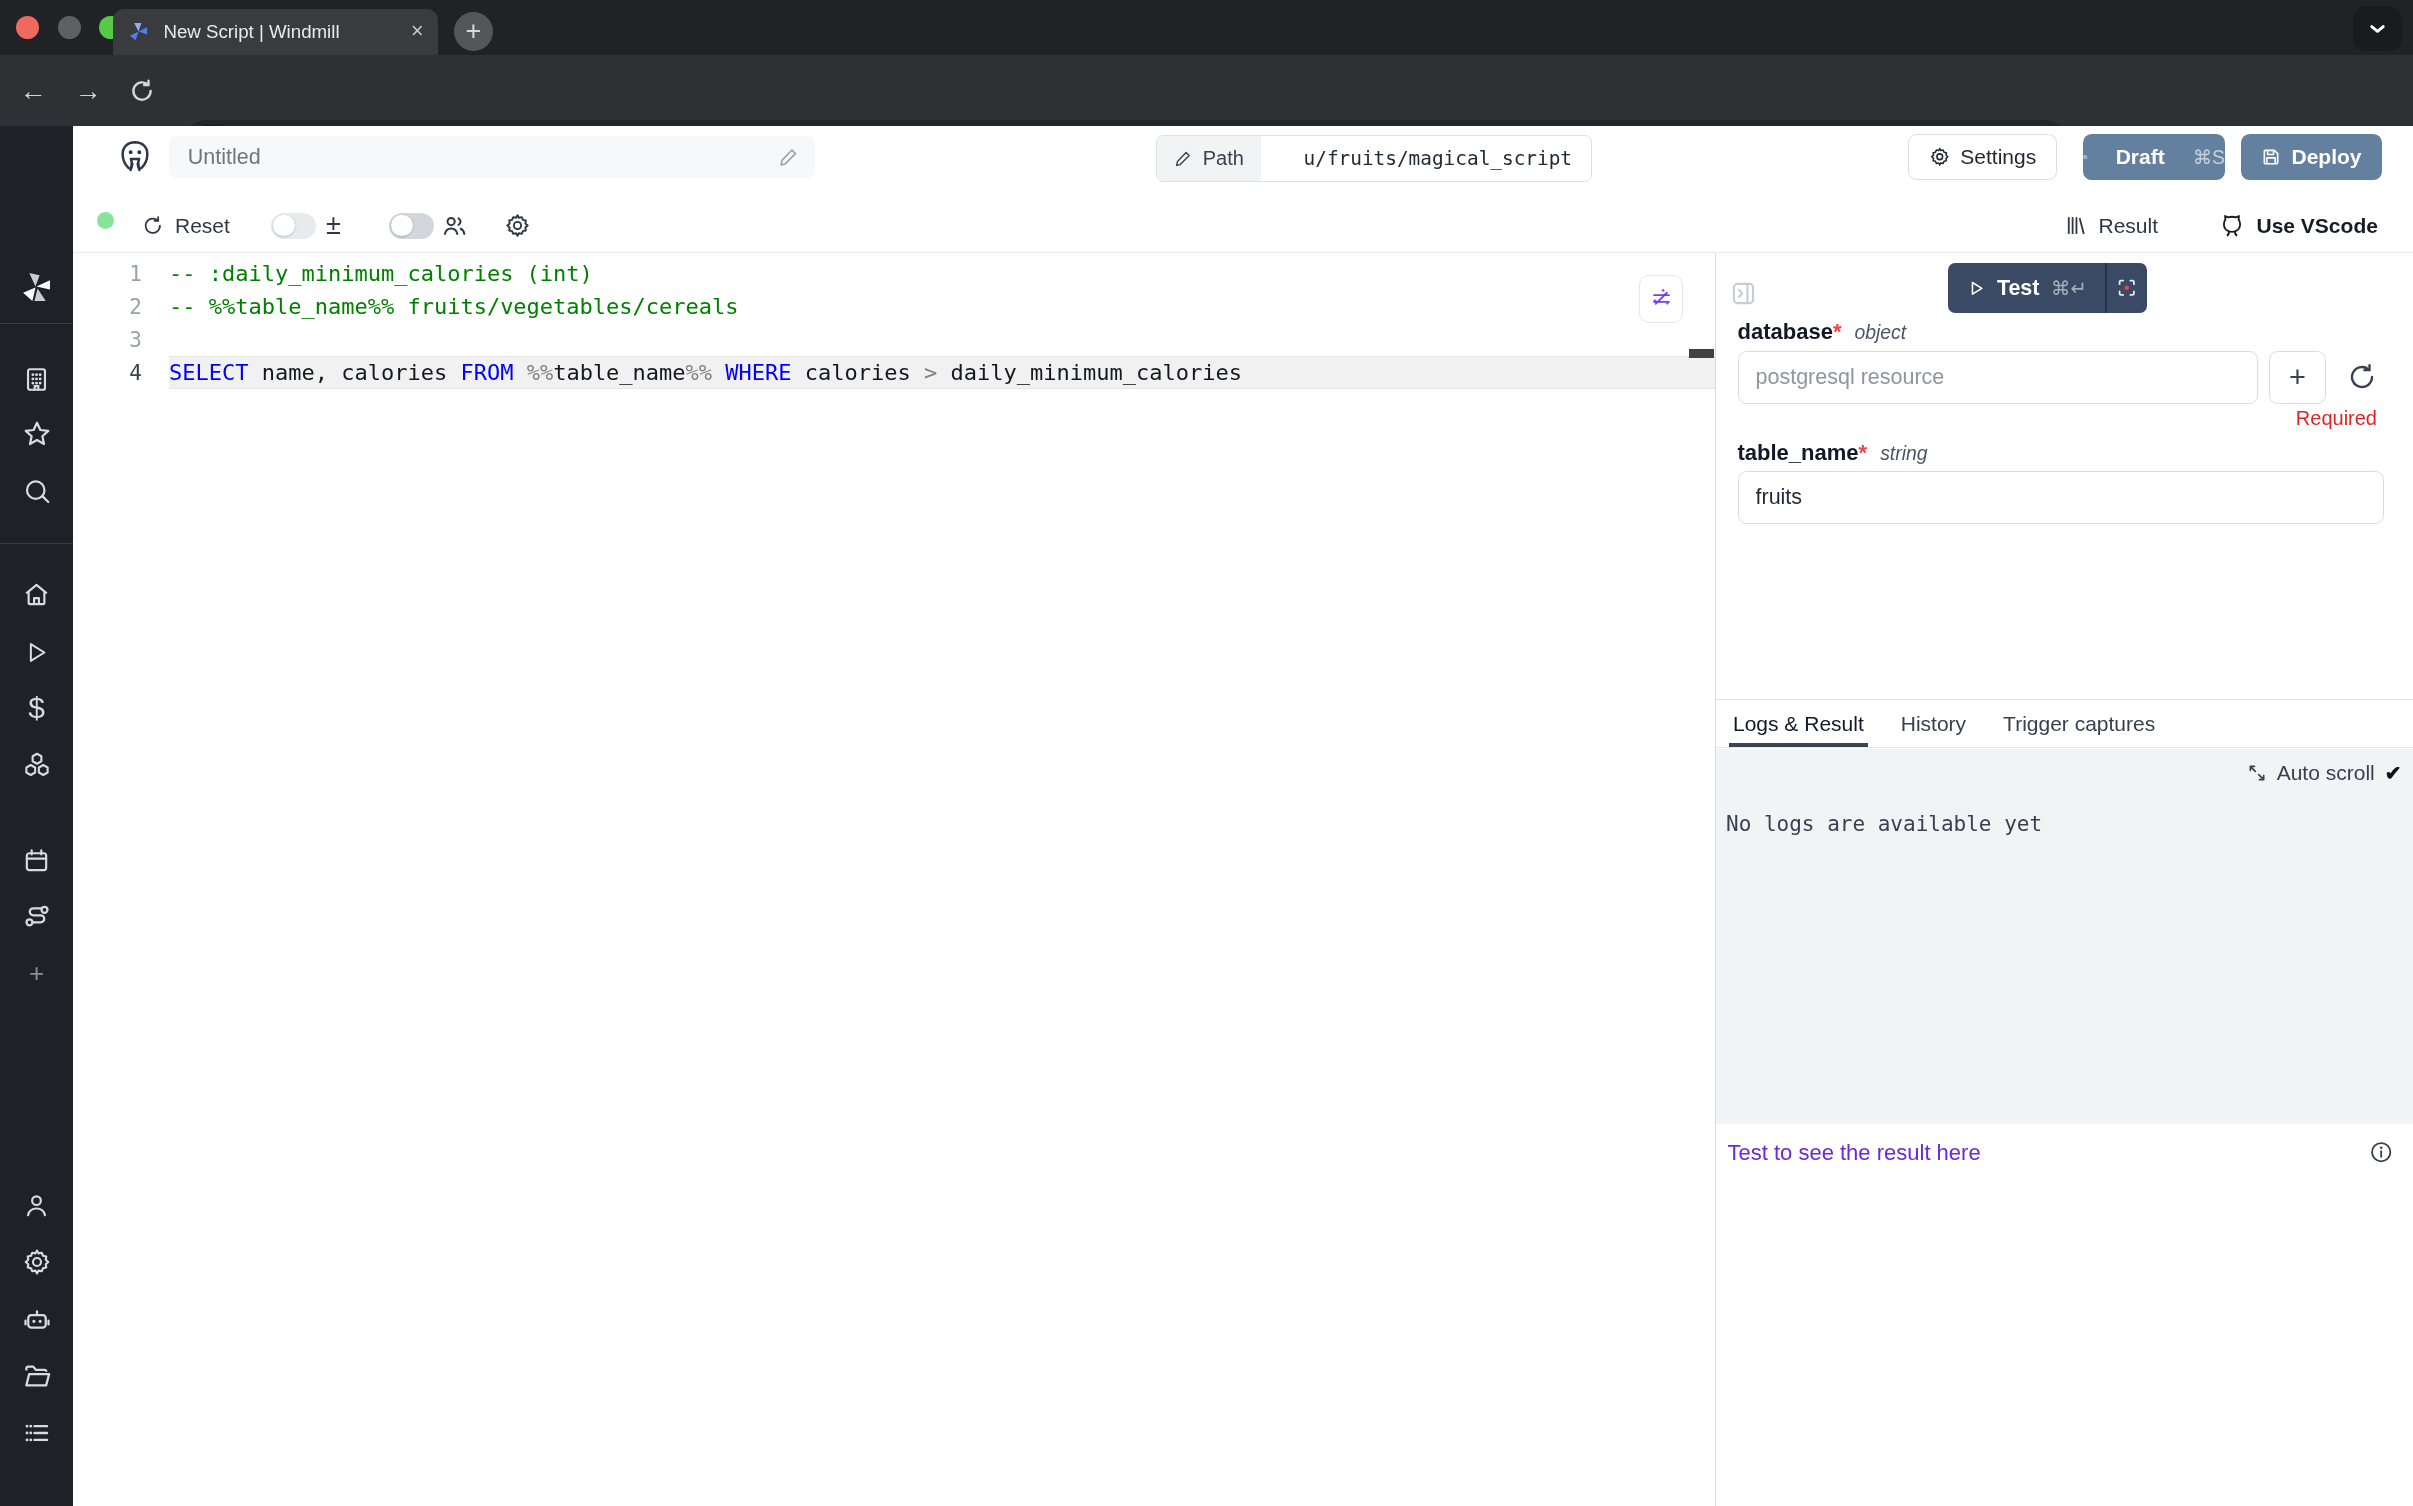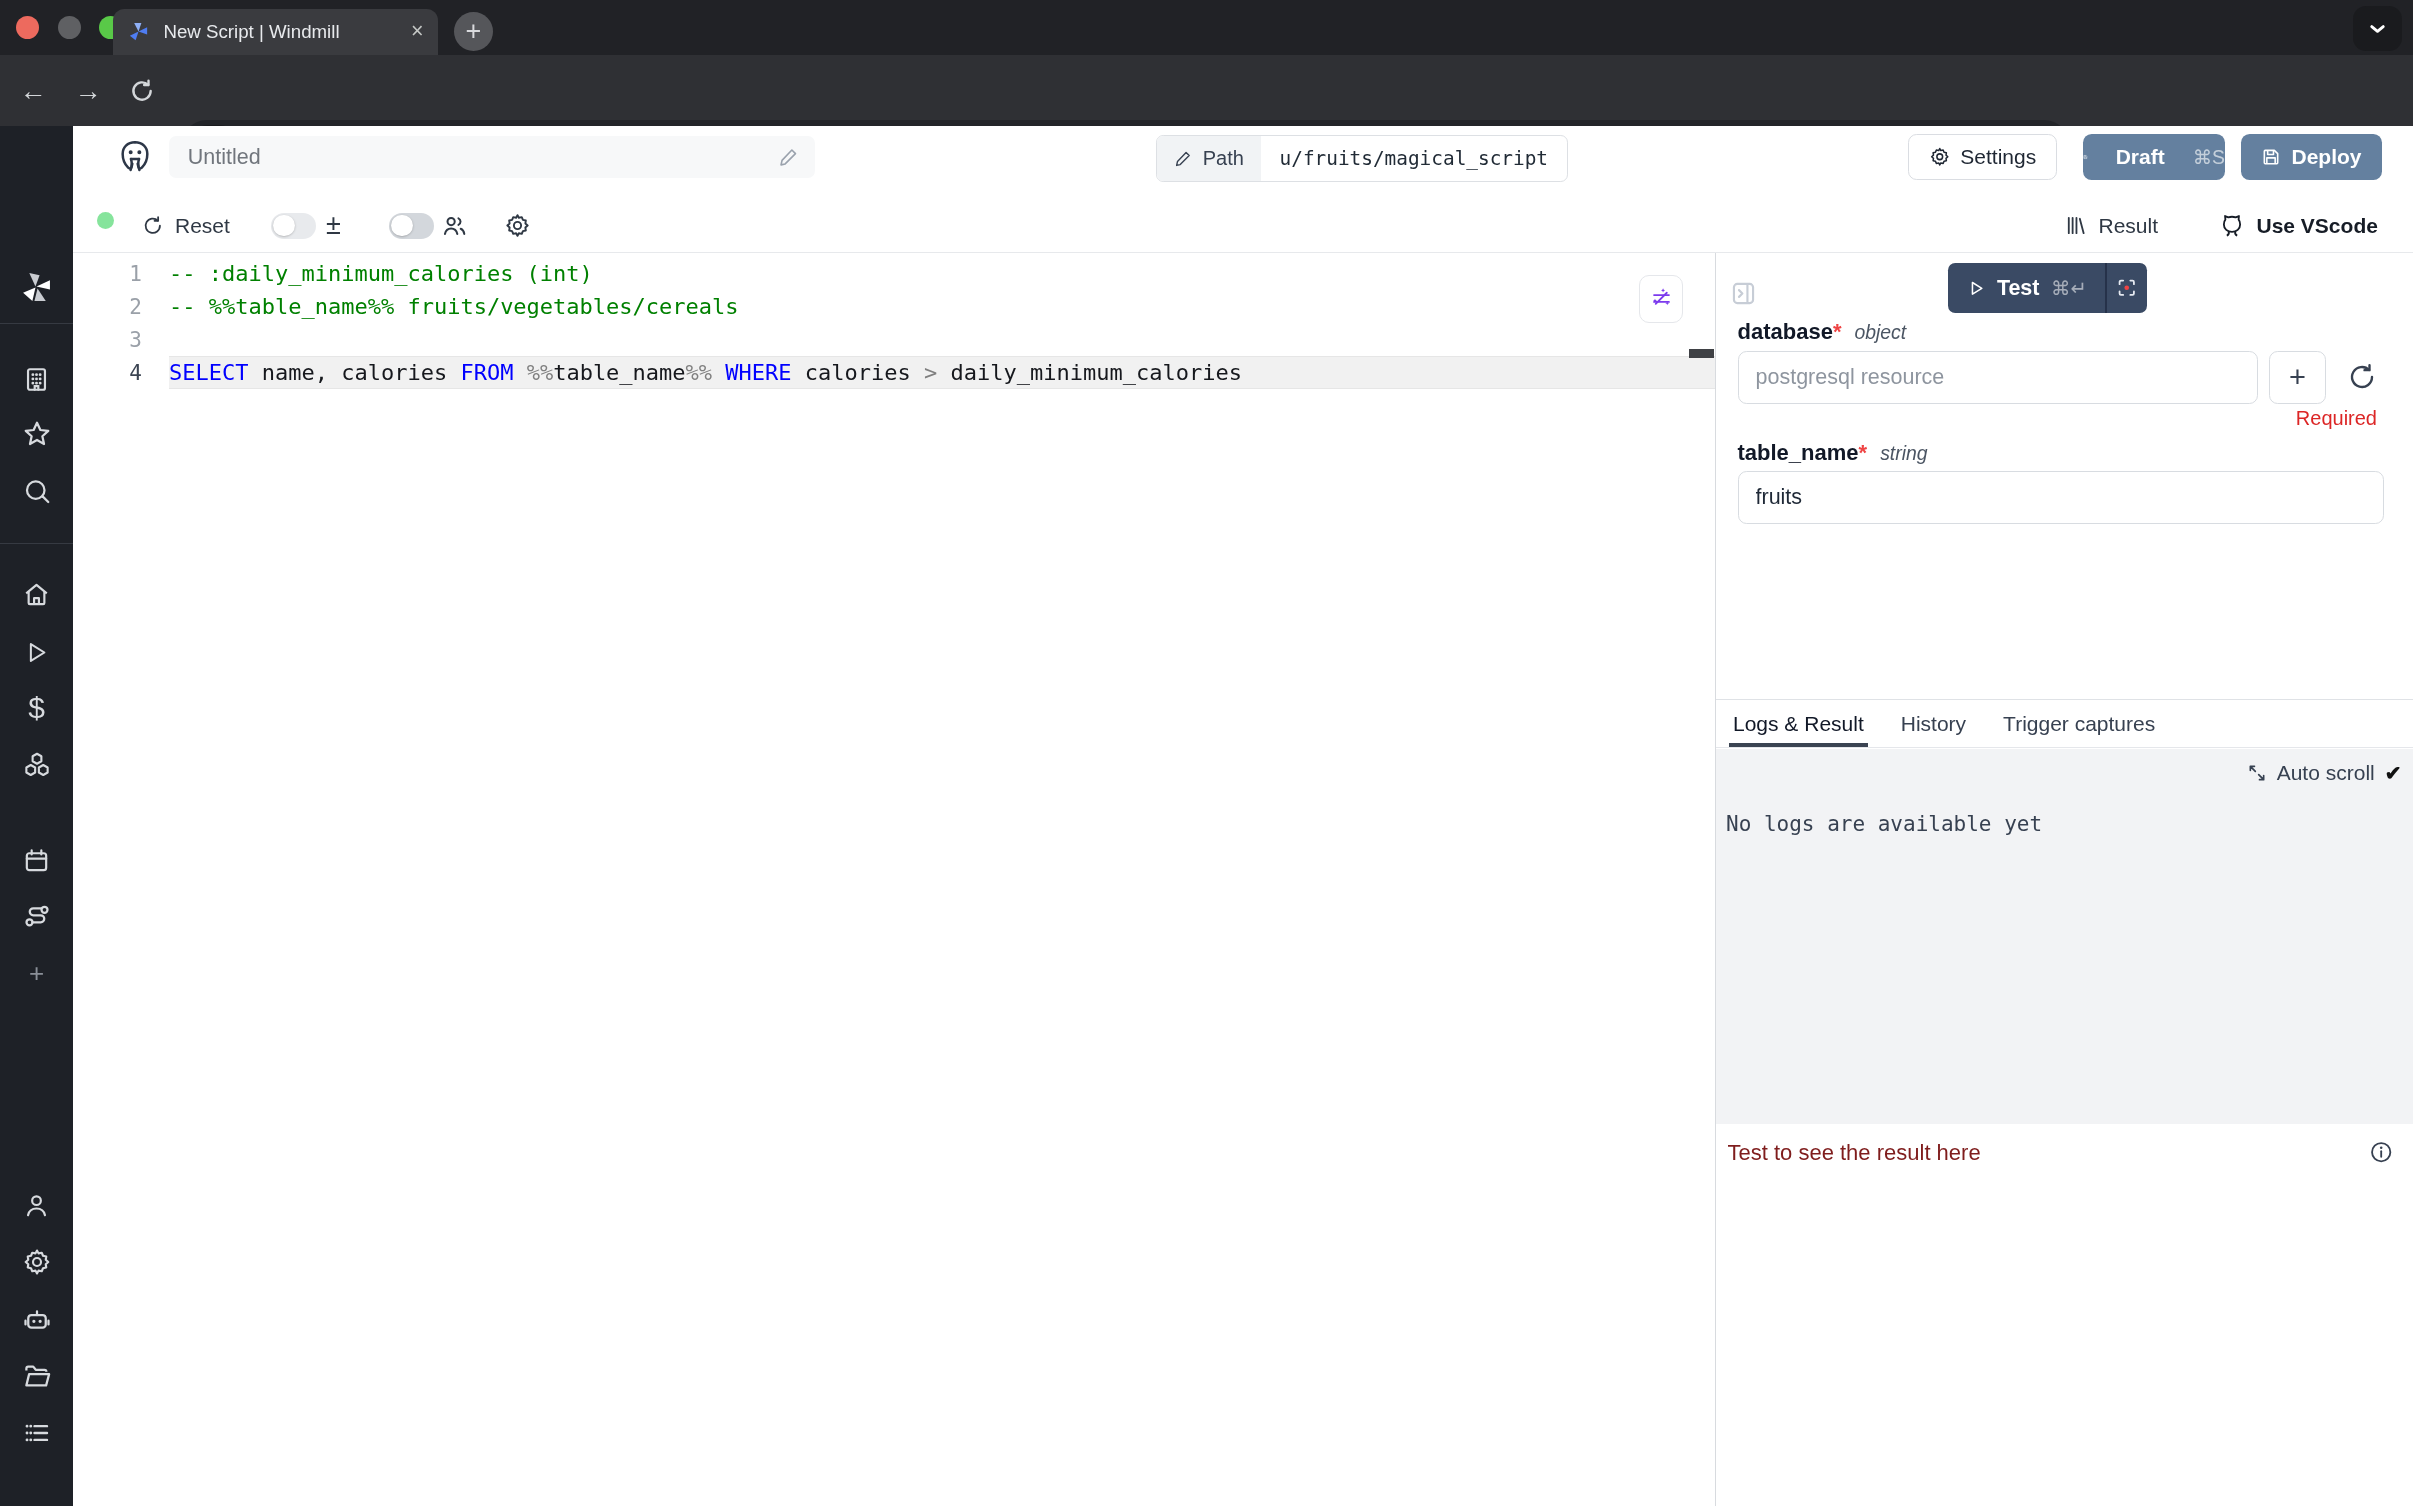--- a/index.html
+++ b/index.html
@@ -53,21 +53,21 @@
 
   
   .app-header{position:absolute;left:0;top:0;width:100%;height:62px;background:#fff;}
   .pg-icon{position:absolute;left:42px;top:11.5px;}
   .title-field{position:absolute;left:96px;top:10px;width:646px;height:42px;background:#f7f8f9;border-radius:7.2px;
     display:flex;align-items:center;}
   .title-field input{flex:1;border:none;background:transparent;outline:none;font-size:21.5px;color:#71767d;
     padding:0 0 0 18.7px;font-family:"Liberation Sans",sans-serif;}
   .pencil{color:#9aa2ad;margin-right:16px;}
   .path-chip{position:absolute;left:1083px;top:8.6px;height:45px;border:1.4px solid #dde0e4;border-radius:7.2px;
-    background:#fff;display:flex;align-items:stretch;overflow:hidden;}
+    background:#fff;display:flex;align-items:stretch;overflow:hidden;gap:24px;}
   .path-left{display:flex;align-items:center;gap:10px;background:#f1f3f5;padding:0 17px;color:#374151;font-size:20px;}
   .path-val{display:flex;align-items:center;padding:0 18.7px;font-size:19.4px;color:#212b36;}
   .hbtn{position:absolute;top:8px;height:46px;border-radius:8.6px;display:flex;align-items:center;justify-content:center;
     gap:10px;font-size:21px;box-sizing:border-box;text-align:right;}
   .btn-settings{left:1835px;width:149px;background:#fff;border:1.4px solid #dadde2;color:#1f2733;font-weight:500;}
   .btn-draft{left:2010px;width:142px;background:var(--accent);color:#fff;font-weight:700;gap:28px;}
   .btn-deploy{left:2168px;width:141px;background:var(--accent);color:#fff;font-weight:700;}
   .kbd{font-weight:400;color:rgba(255,255,255,.62);font-size:19.4px;}
 
   
@@ -126,21 +126,21 @@
     display:flex;align-items:stretch;padding-left:17px;box-sizing:border-box;gap:37px;}
   .tab-item{display:flex;align-items:center;font-size:21px;color:#374151;position:relative;}
   .tab-item.active{color:#111827;}
   .tab-item.active::after{content:"";position:absolute;left:-4.3px;right:-4.3px;bottom:0;height:3.6px;background:#3b4452;}
   .logs{position:absolute;left:0;top:496px;width:100%;height:375px;background:var(--logsbg);}
   .autoscroll{position:absolute;right:11.5px;top:11.5px;display:flex;align-items:center;gap:10px;color:#374151;font-size:21px;}
   .as-check{font-size:20px;color:#111;font-weight:700;}
   .logs-empty{position:absolute;left:10px;top:63px;font-size:21px;color:#374151;
     font-family:"DejaVu Sans Mono",monospace;}
   .result{position:absolute;left:0;top:871px;width:100%;bottom:0;background:#fff;}
-  .result-empty{position:absolute;left:11.5px;top:16px;font-size:22px;color:#7f1d1d;}
+  .result-empty{position:absolute;left:11.5px;top:16px;font-size:22px;color:#6d28d9;}
   .info-ic{position:absolute;right:20px;top:16px;color:#374151;}
 </style>
 </head>
 <body>
 
 <div class="screen" style="--accent: #64809f; --navy: #3a4a64; --required: #dc2626; --comment: #008000; --keyword: #0000ff; --operator: #808080; --green-dot: #86e49c;">
 
   <div class="tabbar">
     <div class="traffic">
       <span class="tl red"></span>

